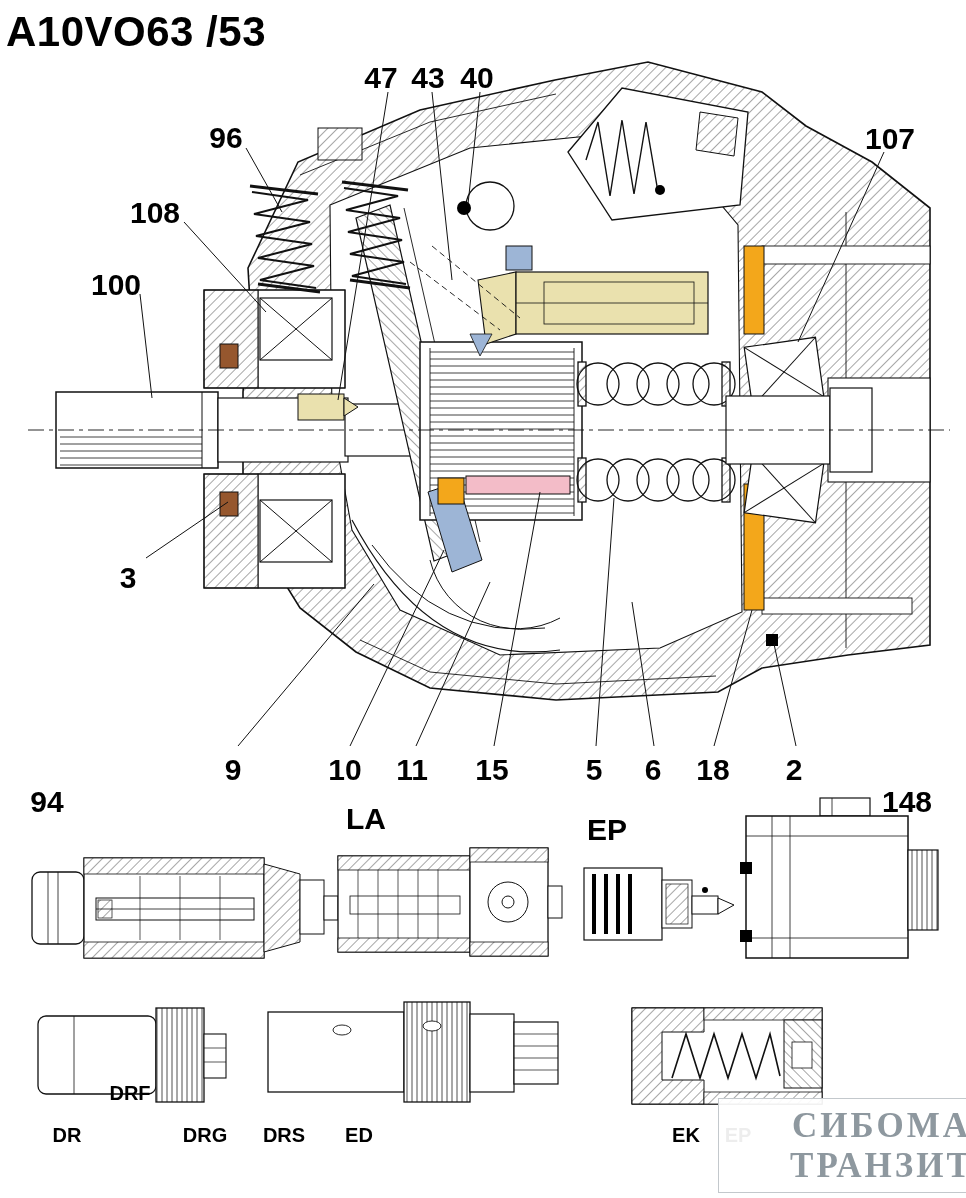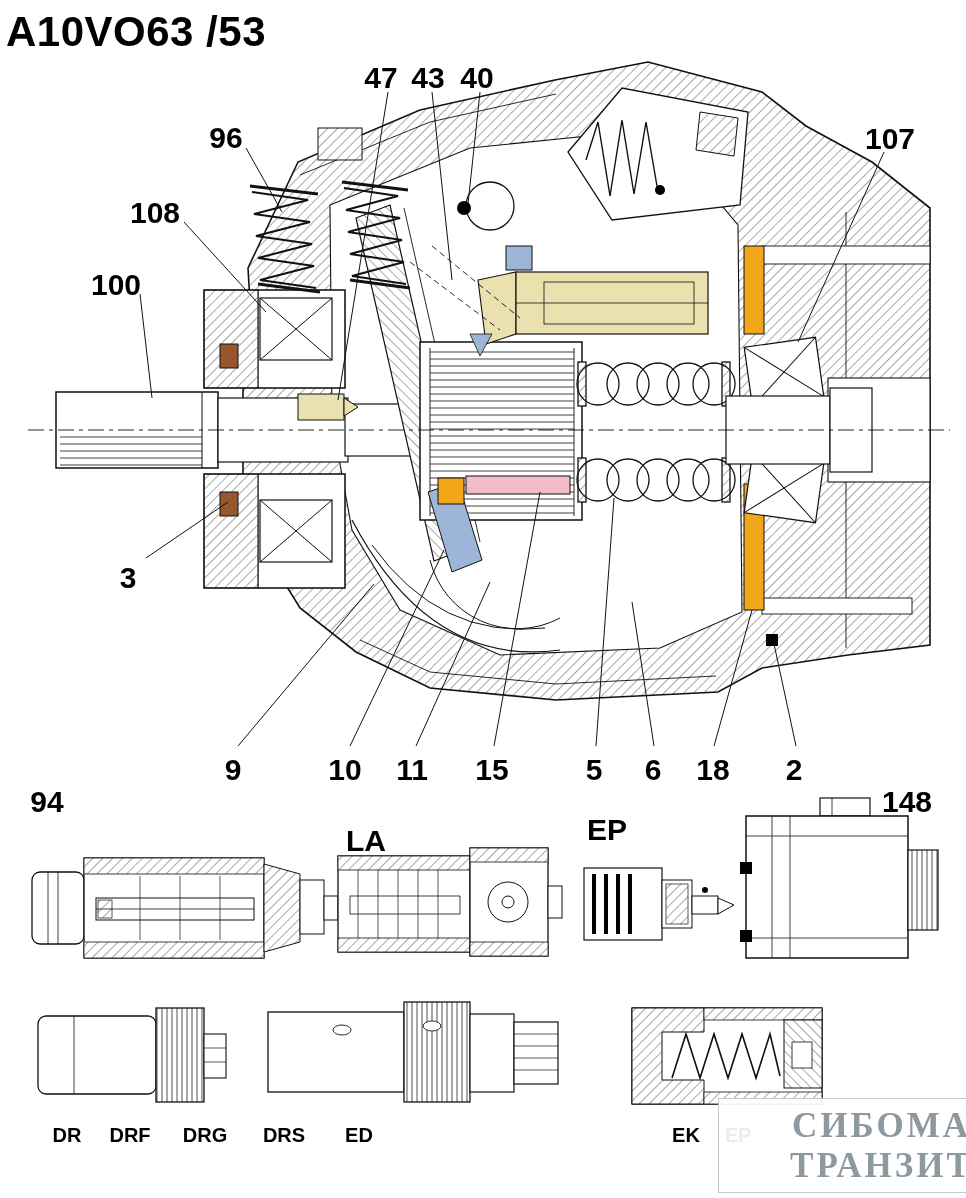--- a/index.html
+++ b/index.html
@@ -350,26 +350,26 @@
   <div class="callout" style="left:233px;top:762px">9</div>
   <div class="callout" style="left:345px;top:762px">10</div>
   <div class="callout" style="left:412px;top:762px">11</div>
   <div class="callout" style="left:492px;top:762px">15</div>
   <div class="callout" style="left:594px;top:762px">5</div>
   <div class="callout" style="left:653px;top:762px">6</div>
   <div class="callout" style="left:713px;top:762px">18</div>
   <div class="callout" style="left:794px;top:762px">2</div>
 
   <div class="valve-label" style="left:47px;top:802px">94</div>
-  <div class="valve-label" style="left:366px;top:841px">LA</div>
+  <div class="valve-label" style="left:366px;top:819px">LA</div>
   <div class="valve-label" style="left:607px;top:830px">EP</div>
   <div class="valve-label" style="left:907px;top:802px">148</div>
 
   <div class="variant-label" style="left:67px;top:1135px">DR</div>
-  <div class="variant-label" style="left:130px;top:1135px">DRF</div>
+  <div class="variant-label" style="left:130px;top:1093px">DRF</div>
   <div class="variant-label" style="left:205px;top:1135px">DRG</div>
   <div class="variant-label" style="left:284px;top:1135px">DRS</div>
   <div class="variant-label" style="left:359px;top:1135px">ED</div>
   <div class="variant-label" style="left:686px;top:1135px">EK</div>
   <div class="variant-label" style="left:738px;top:1135px">EP</div>
 
   <div class="watermark">
     <div>СИБОМА</div>
     <div>ТРАНЗИТ</div>
   </div>

